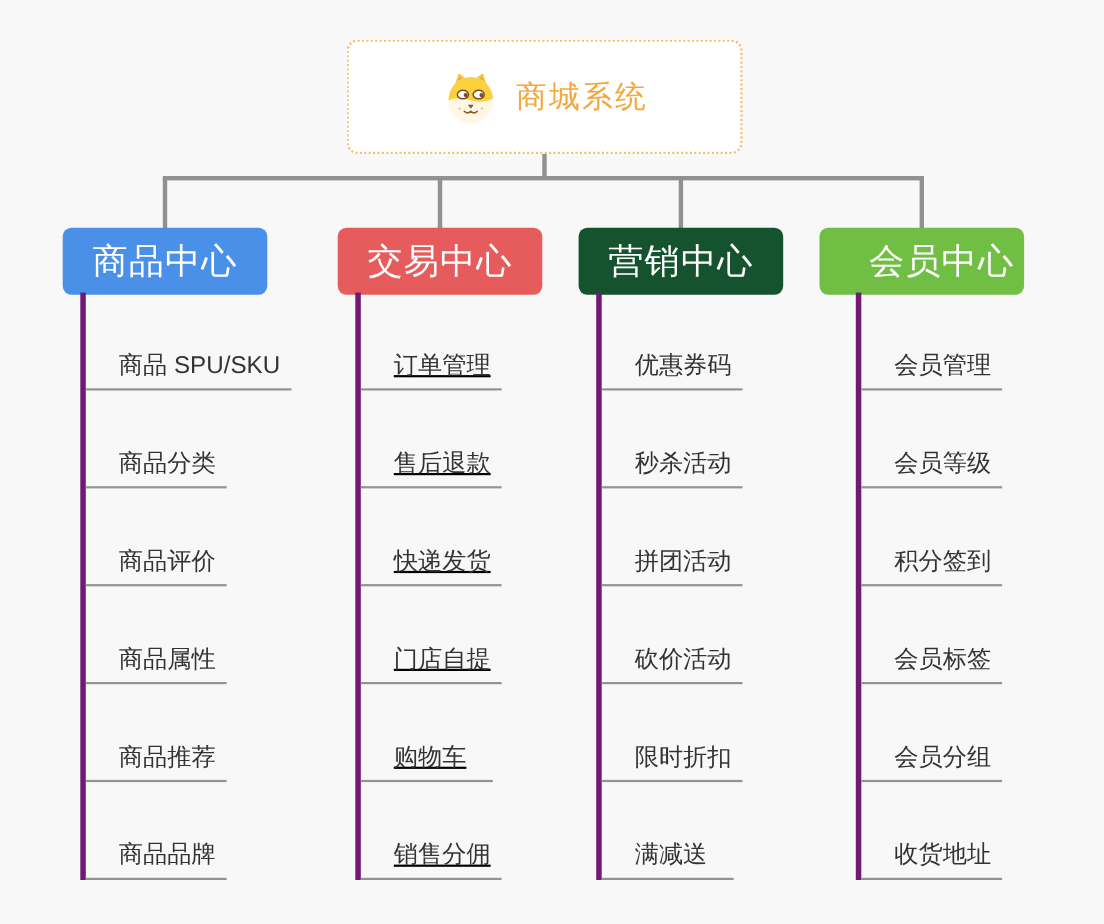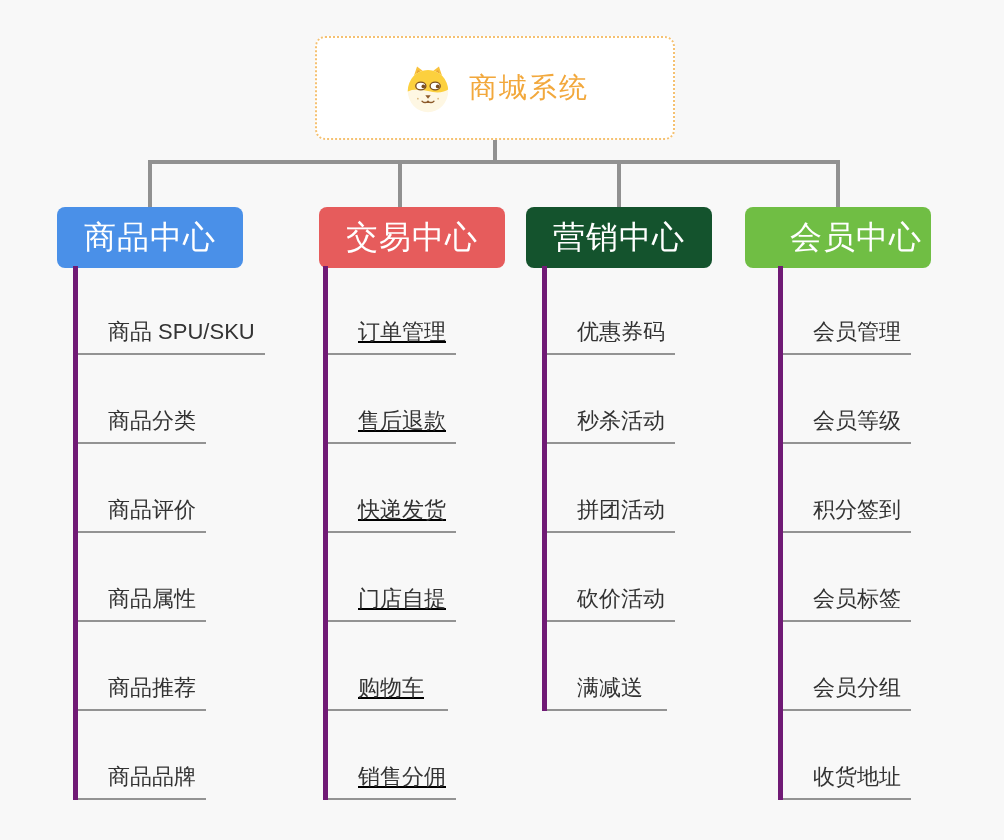--- a/index.html
+++ b/index.html
@@ -46,21 +46,21 @@
     position: absolute; top: 207px; height: 61px; width: 186px;
     border-radius: 8px;
     color: #FFFFFF;
     font-size: 32px;
     letter-spacing: 1px;
     display: flex; align-items: center; justify-content: center;
     white-space: nowrap;
     box-sizing: border-box;
   }
   .b1 { left: 57px;  }
-  .b2 { left: 319px; }
+  .b2 { left: 307px; }
   .b3 { left: 526px; }
   .b4 { left: 745px; }
 
   
   .children {
     position: absolute; top: 266px;
     border-left: 5px solid #701a75;
   }
   .c1 { left: 73px;  }
   .c2 { left: 323px; text-decoration: underline; }
@@ -139,20 +139,21 @@
     <div class="leaf">门店自提</div>
     <div class="leaf">购物车</div>
     <div class="leaf">销售分佣</div>
   </div>
 
   <div class="children c3">
     <div class="leaf">优惠券码</div>
     <div class="leaf">秒杀活动</div>
     <div class="leaf">拼团活动</div>
     <div class="leaf">砍价活动</div>
+    <div class="leaf">限时折扣</div>
     <div class="leaf">满减送</div>
   </div>
 
   <div class="children c4">
     <div class="leaf">会员管理</div>
     <div class="leaf">会员等级</div>
     <div class="leaf">积分签到</div>
     <div class="leaf">会员标签</div>
     <div class="leaf">会员分组</div>
     <div class="leaf">收货地址</div>

